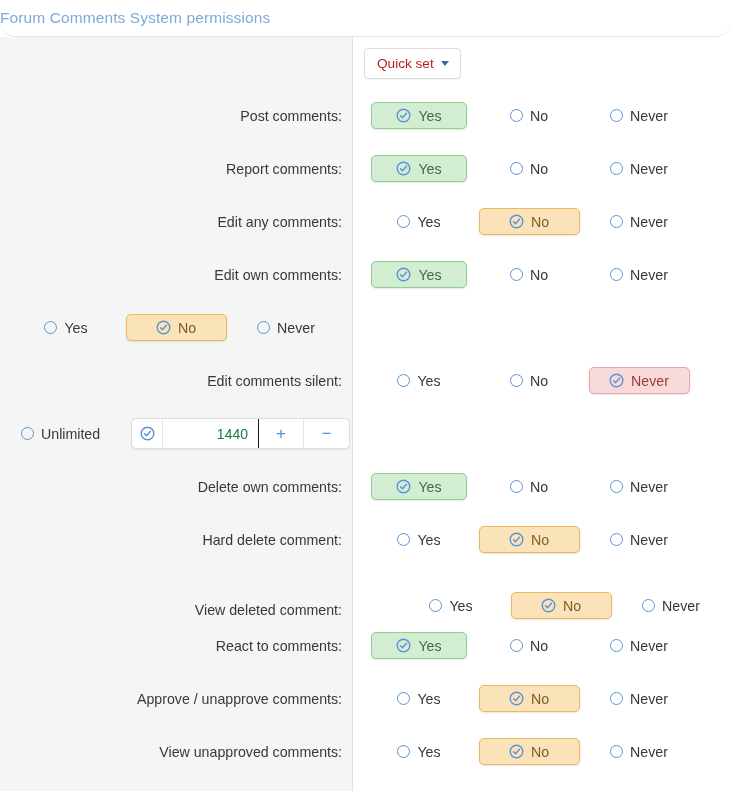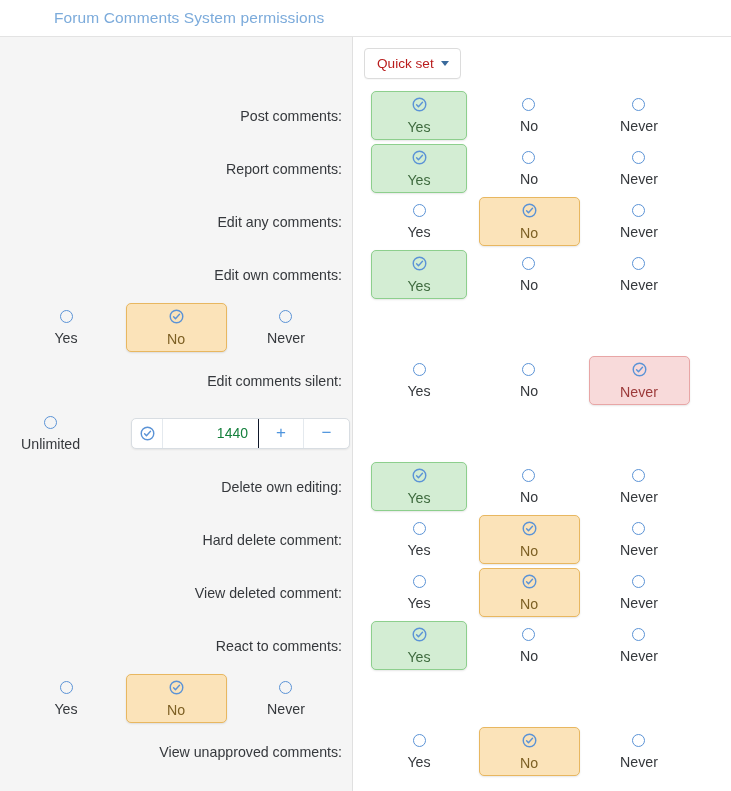--- a/index.html
+++ b/index.html
@@ -17,21 +17,21 @@
     background: #ffffff;
   }
 
   
   .header {
     height: 37px;
     background: #ffffff;
     border-bottom: 1px solid #e3e3e3;
     display: flex;
     align-items: center;
-    padding-left: 54px;
+    border-radius: 15px;
   }
   .header-title {
     font-size: 15.5px;
     color: #7cabdb;
     letter-spacing: .1px;
     white-space: nowrap;
   }
 
   
   .body {
@@ -105,21 +105,20 @@
     align-items: center;
     gap: 7px;
     font-size: 14.2px;
     line-height: 1;
     border: 1px solid transparent;
     border-radius: 5px;
     padding: 5px 9px;
     cursor: pointer;
     white-space: nowrap;
     color: #35383c;
-    flex-direction: column;
   }
   .opt .lbl { position: relative; top: .5px; }
 
   
   .col-yes   { width: 110px; display: flex; justify-content: center; }
   .col-no    { width: 110px; display: flex; justify-content: center; }
   .col-never { width: 110px; display: flex; justify-content: center; }
 
   .opt.sel-yes {
     background: #d3edd3;
@@ -389,21 +388,21 @@
                   <path d="M4.9 8.2 L6.9 10.3 L11.2 5.7" fill="none" stroke="#5b93d6" stroke-width="1.5" stroke-linecap="round" stroke-linejoin="round"></path>
                 </svg>
               </div>
               <div class="step-value">1440</div>
               <div class="step-btn">+</div>
               <div class="step-btn">−</div>
             </div>
           </div>
         </div>
         <div class="row" style="align-items: center;">
-          <div class="row-label">Delete own editing:</div>
+          <div class="row-label">Delete own comments:</div>
           <div class="row-fields">
             <div class="col-yes">
               <div class="opt sel-yes">
                 <svg class="radio-check" viewBox="0 0 16 16">
                   <circle cx="8" cy="8" r="6.7" fill="none" stroke="#5b93d6" stroke-width="1.5"></circle>
                   <path d="M4.9 8.2 L6.9 10.3 L11.2 5.7" fill="none" stroke="#5b93d6" stroke-width="1.5" stroke-linecap="round" stroke-linejoin="round"></path>
                 </svg>
                 <span class="lbl">Yes</span>
               </div>
             </div>
@@ -440,21 +439,21 @@
               </div>
             </div>
             <div class="col-never">
               <div class="opt">
                 <span class="radio-empty"></span>
                 <span class="lbl">Never</span>
               </div>
             </div>
           </div>
         </div>
-        <div class="row" style="align-items: center;">
+        <div class="row" style="align-items: flex-end; gap: 32px;">
           <div class="row-label">View deleted comment:</div>
           <div class="row-fields">
             <div class="col-yes">
               <div class="opt">
                 <span class="radio-empty"></span>
                 <span class="lbl">Yes</span>
               </div>
             </div>
             <div class="col-no">
               <div class="opt sel-no">
@@ -493,20 +492,21 @@
             </div>
             <div class="col-never">
               <div class="opt">
                 <span class="radio-empty"></span>
                 <span class="lbl">Never</span>
               </div>
             </div>
           </div>
         </div>
         <div class="row" style="align-items: center;">
+          <div class="row-label">Approve / unapprove comments:</div>
           <div class="row-fields">
             <div class="col-yes">
               <div class="opt">
                 <span class="radio-empty"></span>
                 <span class="lbl">Yes</span>
               </div>
             </div>
             <div class="col-no">
               <div class="opt sel-no">
                 <svg class="radio-check" viewBox="0 0 16 16">

